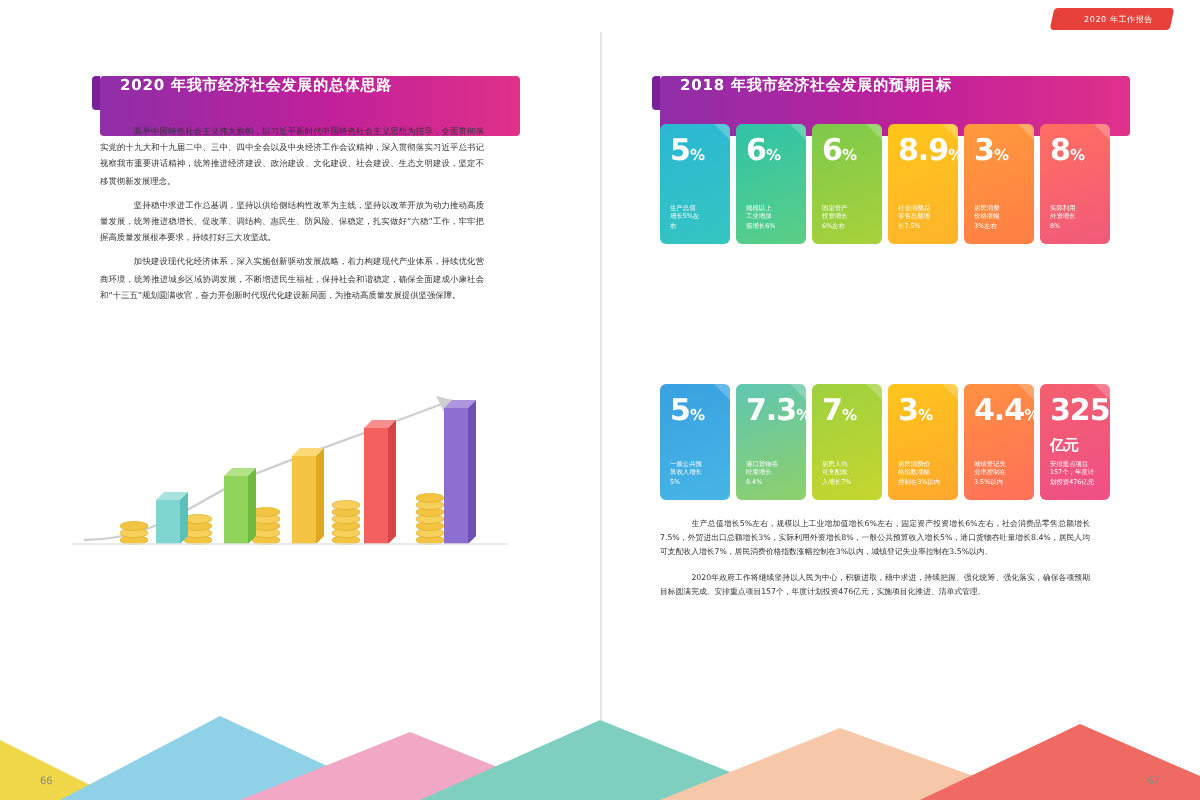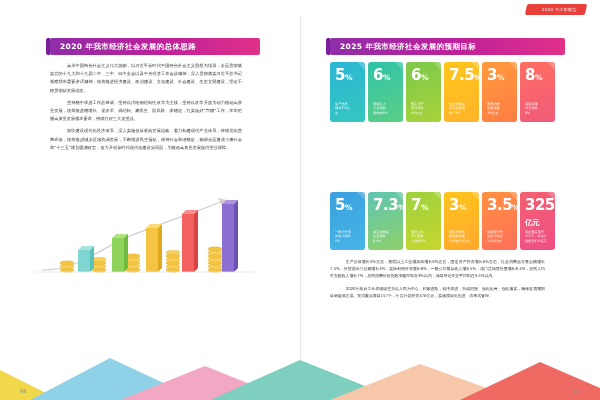--- a/index.html
+++ b/index.html
@@ -23,22 +23,22 @@
 
   
   .spread{position:absolute;left:14px;top:16px;width:572px;height:370px;}
   .left-page,.right-page{position:absolute;top:0;height:370px;background:#fff;}
   .left-page{left:0;width:286px;}
   .right-page{left:286px;width:286px;}
   .gutter{position:absolute;left:286px;top:0;width:1px;height:370px;background:#e6e6e6;}
 
   
   .title-bar{
-    position:absolute;display:flex;align-items:center;
-    height:17px;border-radius:2px;
+    position:absolute;display:flex;
+    height:30px;border-radius:2px;
     padding:0 10px;
     color:#fff;font-size:7.5px;font-weight:bold;letter-spacing:.4px;
   }
   .title-bar.left{left:50px;top:38px;width:190px;background:linear-gradient(90deg,#8f2ea8,#c0209a 55%,#e0318a);}
   .title-bar.right{left:330px;top:38px;width:215px;background:linear-gradient(90deg,#8f2ea8,#c0209a 55%,#e0318a);}
   .title-bar .tb-accent{
     position:absolute;left:-4px;top:0;width:4px;height:17px;background:#7a1f99;border-radius:2px 0 0 2px;
   }
 
   
@@ -179,21 +179,21 @@
         <polygon points="192,26 196,22 208,22 204,26" fill="#ae95e0"></polygon>
         <polygon points="204,26 208,22 208,90 204,94" fill="#6f51b5"></polygon>
       </g>
 
       <line x1="6" y1="94" x2="224" y2="94" stroke="#e3e3e3" stroke-width=".8"></line>
     </svg>
   </div>
 
   <div class="title-bar right">
     <div class="tb-accent"></div>
-    <span>2025 年我市经济社会发展的预期目标</span>
+    <span>2018 年我市经济社会发展的预期目标</span>
   </div>
 
   <div class="cards-row r1">
     <div class="card h1" style="background:linear-gradient(160deg,#2bb7d4,#35c6c0)">
       <div class="ribbon"></div>
       <div class="big"><span>5</span><span class="unit">%</span></div>
       <div class="desc" style="white-space: pre-line;">生产总值
 增长5%左
 右</div>
     </div>
@@ -206,21 +206,21 @@
     </div>
     <div class="card h1" style="background:linear-gradient(160deg,#7dc94c,#a8d23a)">
       <div class="ribbon"></div>
       <div class="big"><span>6</span><span class="unit">%</span></div>
       <div class="desc" style="white-space: pre-line;">固定资产
 投资增长
 6%左右</div>
     </div>
     <div class="card h1" style="background:linear-gradient(160deg,#ffc61a,#ffb32b)">
       <div class="ribbon"></div>
-      <div class="big"><span>7.5</span><span class="unit">%</span></div>
+      <div class="big"><span>8.9</span><span class="unit">%</span></div>
       <div class="desc" style="white-space: pre-line;">社会消费品
 零售总额增
 长7.5%</div>
     </div>
     <div class="card h1" style="background:linear-gradient(160deg,#ff9a3c,#ff7e45)">
       <div class="ribbon"></div>
       <div class="big"><span>3</span><span class="unit">%</span></div>
       <div class="desc" style="white-space: pre-line;">居民消费
 价格涨幅
 3%左右</div>
@@ -258,21 +258,21 @@
     </div>
     <div class="card h2" style="background:linear-gradient(160deg,#ffc51c,#ffa72e)">
       <div class="ribbon"></div>
       <div class="big"><span>3</span><span class="unit">%</span></div>
       <div class="desc" style="white-space: pre-line;">居民消费价
 格指数涨幅
 控制在3%以内</div>
     </div>
     <div class="card h2" style="background:linear-gradient(160deg,#ff9140,#ff6f5a)">
       <div class="ribbon"></div>
-      <div class="big"><span>3.5</span><span class="unit">%</span></div>
+      <div class="big"><span>4.4</span><span class="unit">%</span></div>
       <div class="desc" style="white-space: pre-line;">城镇登记失
 业率控制在
 3.5%以内</div>
     </div>
     <div class="card h2" style="background:linear-gradient(160deg,#f4606f,#ef4f86)">
       <div class="ribbon"></div>
       <div class="big"><span>325</span><span class="unit">亿元</span></div>
       <div class="desc" style="white-space: pre-line;">安排重点项目
 157个，年度计
 划投资476亿元</div>

